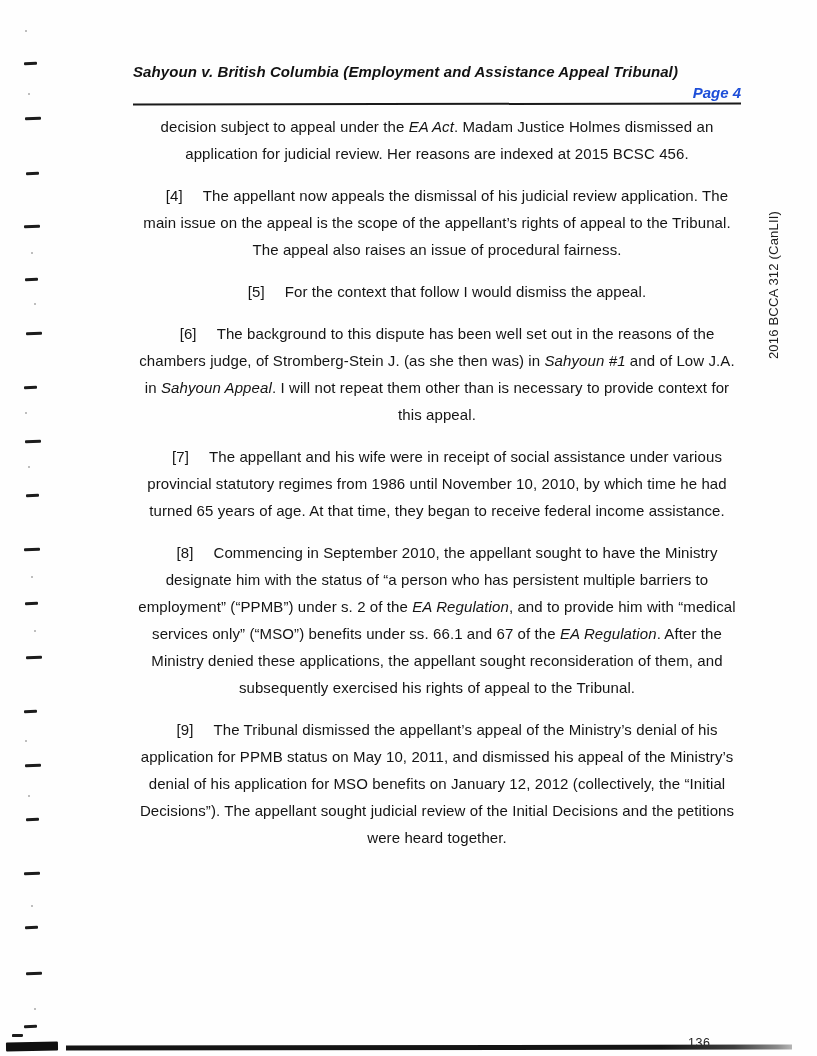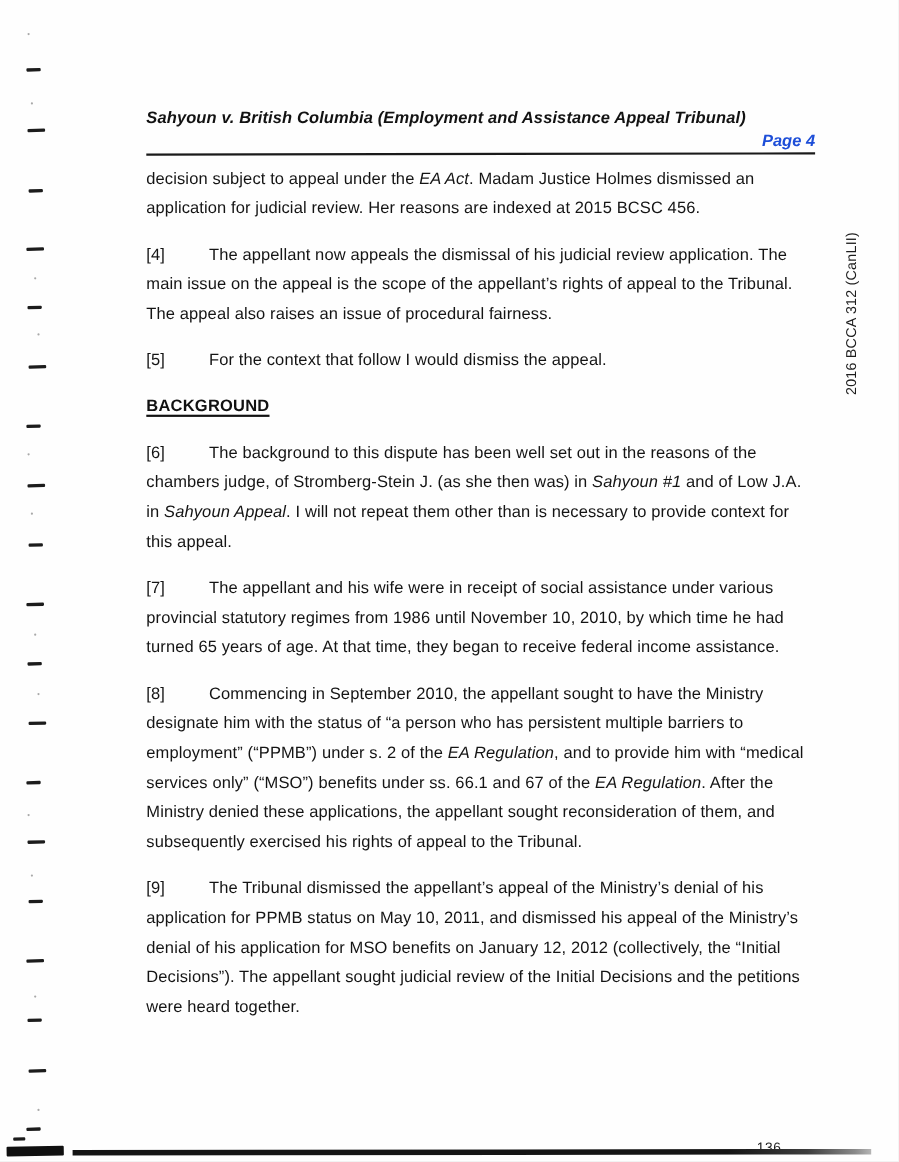--- a/index.html
+++ b/index.html
@@ -6,40 +6,40 @@
   .page{
     position:relative;
     width:817px;height:1056px;
     background:#fefefe;
     overflow:hidden;
     font-family:"Liberation Sans","DejaVu Sans",sans-serif;
     color:#161616;
     margin:0 auto;
   }
   .content{
-    position:absolute;left:133px;top:61px;width:608px;margin-top:36px;
+    position:absolute;left:133px;top:61px;width:608px;
   }
   .doc-header .case-title{
     font-size:15px;font-weight:bold;font-style:italic;line-height:22px;
     letter-spacing:.1px;color:#121212;
   }
   .doc-header .page-label{
     font-size:15px;font-weight:bold;font-style:italic;line-height:19px;
     text-align:right;color:#1d4ed8;
   }
   .header-rule{
     height:0;border-bottom:2.5px solid #1a1a1a;margin-top:1px;
     transform:rotate(-0.1deg);
   }
   .body-text{
     margin-top:8px;
     font-size:15px;line-height:27px;color:#141414;
     letter-spacing:.1px;
   }
-  .para{margin:0 0 15px 0;text-align:left;}
+  .para{margin:0 0 15px 0;text-align:center;}
   .para-num{display:inline-block;width:57px;}
   .section-heading{
     font-size:15px;font-weight:bold;color:#111;
     text-decoration:underline;text-decoration-thickness:2px;text-underline-offset:3px;
     margin:0 0 15px 0;line-height:27px;letter-spacing:.2px;
   }
   .run-i{font-style:italic;}
   .citation-vertical{
     position:absolute;left:698px;top:276px;width:152px;height:18px;
     transform:rotate(-90deg);transform-origin:center;
@@ -110,21 +110,20 @@
   <div class="content">
     <div class="doc-header">
       <div class="case-title">Sahyoun v. British Columbia (Employment and Assistance Appeal Tribunal)</div>
       <div class="page-label">Page 4</div>
       <div class="header-rule"></div>
     </div>
     <div class="body-text" id="body-paragraphs">
         <p class="para"><span>decision subject to appeal under the </span><span class="run-i">EA Act</span><span>.  Madam Justice Holmes dismissed an application for judicial review. Her reasons are indexed at 2015 BCSC 456.</span></p>
         <p class="para"><span class="para-num">[4]</span><span>The appellant now appeals the dismissal of his judicial review application. The main issue on the appeal is the scope of the appellant’s rights of appeal to the Tribunal. The appeal also raises an issue of procedural fairness.</span></p>
         <p class="para"><span class="para-num">[5]</span><span>For the context that follow I would dismiss the appeal.</span></p>
-        <h2 class="section-heading">BACKGROUND</h2>
         <p class="para"><span class="para-num">[6]</span><span>The background to this dispute has been well set out in the reasons of the chambers judge, of Stromberg-Stein J. (as she then was) in </span><span class="run-i">Sahyoun #1</span><span> and of Low J.A. in </span><span class="run-i">Sahyoun Appeal</span><span>. I will not repeat them other than is necessary to provide context for this appeal.</span></p>
         <p class="para"><span class="para-num">[7]</span><span>The appellant and his wife were in receipt of social assistance under various provincial statutory regimes from 1986 until November 10, 2010, by which time he had turned 65 years of age. At that time, they began to receive federal income assistance.</span></p>
         <p class="para"><span class="para-num">[8]</span><span>Commencing in September 2010, the appellant sought to have the Ministry designate him with the status of “a person who has persistent multiple barriers to employment” (“PPMB”) under s. 2 of the </span><span class="run-i">EA Regulation</span><span>, and to provide him with “medical services only” (“MSO”) benefits under ss. 66.1 and 67 of the </span><span class="run-i">EA Regulation</span><span>. After the Ministry denied these applications, the appellant sought reconsideration of them, and subsequently exercised his rights of appeal to the Tribunal.</span></p>
         <p class="para"><span class="para-num">[9]</span><span>The Tribunal dismissed the appellant’s appeal of the Ministry’s denial of his application for PPMB status on May 10, 2011, and dismissed his appeal of the Ministry’s denial of his application for MSO benefits on January 12, 2012 (collectively, the “Initial Decisions”). The appellant sought judicial review of the Initial Decisions and the petitions were heard together.</span></p>
       </div>
   </div>
 
   <div class="citation-vertical">2016 BCCA 312 (CanLII)</div>
 
   <div class="footer-page-number">136</div>

